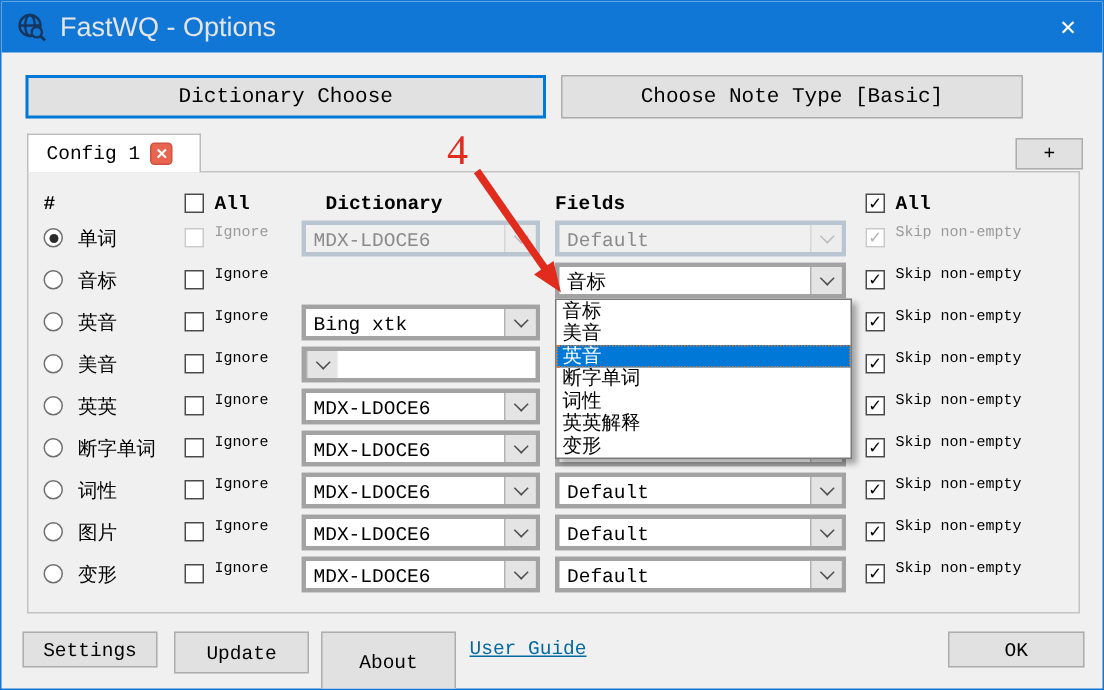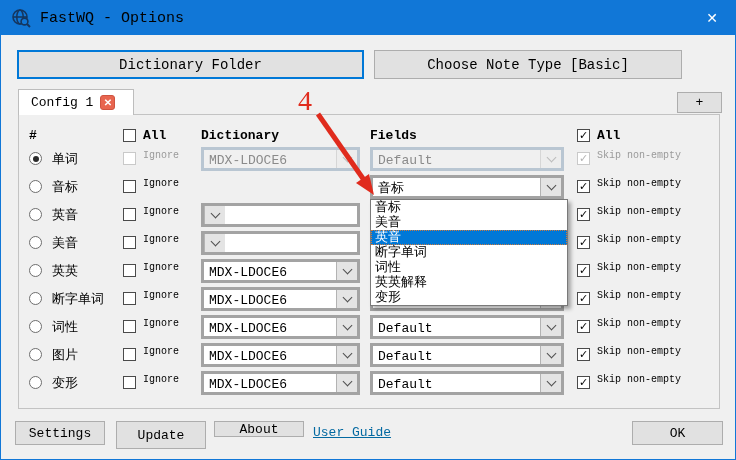--- a/index.html
+++ b/index.html
@@ -6,35 +6,35 @@
   html,body { width:736px; height:460px; }
   body { font-family: "Liberation Mono", "DejaVu Sans Mono", monospace; }
 
   .window { position:relative; width:736px; height:460px; background:#f0f0f0;
             border:1px solid #1177d7; overflow:hidden; }
 
   
   .titlebar { position:absolute; left:0; top:0; width:100%; height:34px;
               background:#1177d7; display:flex; align-items:center; }
   .titleicon { width:20px; height:20px; margin:0 9px 0 10px; }
-  .titletext { color:#000000; font-family:Liberation Mono, monospace; font-size:15px; }
+  .titletext { color:#e5e5e5; font-family:Liberation Sans, sans-serif; font-size:18px; }
   .closebtn { position:absolute; right:0; top:0; width:46px; height:34px;
               display:flex; align-items:center; justify-content:center;
               color:#fff; font-family:"Liberation Sans",sans-serif; font-size:14px; }
 
   
   .btn { position:absolute; background:#e1e1e1; border:1px solid #adadad;
          display:flex; align-items:center; justify-content:center;
          font-size:14px; color:#000; cursor:default; }
   .btn-dictfolder { left:16px; top:49px; width:347px; height:29px; border:2px solid #0078d7; }
   .btn-notetype  { left:373px; top:49px; width:308px; height:29px; }
   .btn-plus      { left:676px; top:91px; width:45px; height:21px; font-size:13px; }
   .btn-settings  { left:14px;  top:420px; width:90px; height:24px; font-size:13px; }
   .btn-update    { left:115px; top:420px; width:90px; height:28px; font-size:13px; }
-  .btn-about     { left:213px; top:420px; width:90px; height:16px; font-size:13px; }
+  .btn-about     { left:213px; top:420px; width:90px; height:40px; font-size:13px; }
   .btn-ok        { left:631px; top:420px; width:91px; height:24px; font-size:13px; }
   .link { position:absolute; left:312px; top:424px; font-size:13px; color:#0369a1;
           text-decoration:underline; }
 
   
   .tab { position:absolute; left:17px; top:88px; width:116px; height:26px;
          background:#fff; border:1px solid #bdbdbd; border-bottom:none; z-index:2;
          display:flex; align-items:center; padding-left:12px; font-size:13px; gap:7px; }
   .tabclose { width:15px; height:15px; background:#e8654f; border:1px solid #cf5340;
               border-radius:3px; color:#fff; font-size:10px; font-weight:bold;
@@ -102,35 +102,35 @@
         <ellipse cx="9" cy="9" rx="3.2" ry="7"></ellipse>
         <line x1="2" y1="9" x2="16" y2="9"></line>
       </g>
       <circle cx="13.5" cy="13.5" r="3.4" fill="#1177d7" stroke="#15365f" stroke-width="1.6"></circle>
       <line x1="16" y1="16" x2="19" y2="19" stroke="#15365f" stroke-width="2"></line>
     </svg>
     <span class="titletext">FastWQ - Options</span>
     <span class="closebtn">✕</span>
   </div>
 
-  <div class="btn btn-dictfolder">Dictionary Folder</div>
+  <div class="btn btn-dictfolder">Dictionary Choose</div>
   <div class="btn btn-notetype">Choose Note Type [Basic]</div>
 
   <div class="tab">
     <span>Config 1</span>
     <span class="tabclose">✕</span>
   </div>
   <div class="btn btn-plus">+</div>
 
   <div class="pane">
 
     <span class="hdr" style="left:10px;top:13px">#</span>
     <span class="cb" style="left:104px;top:14px"></span>
     <span class="hdr" style="left:124px;top:13px">All</span>
-    <span class="hdr" style="left:182px;top:13px">Dictionary</span>
+    <span class="hdr" style="left:198px;top:13px">Dictionary</span>
     <span class="hdr" style="left:351px;top:13px">Fields</span>
     <span class="cb chk" style="left:558px;top:14px"></span>
     <span class="hdr" style="left:578px;top:13px">All</span>
 
     <div class="row" style="top:32px">
       <span class="radio sel"></span>
       <span class="rlabel">单词</span>
       <span class="cb dis" style="left:104px;top:5px"></span>
       <span class="cblabel dim" style="left:124px;top:3px">Ignore</span>
       <div class="combo c-dict dis">
@@ -163,20 +163,21 @@
       <span class="cb chk" style="left:558px;top:5px"></span>
       <span class="cblabel" style="left:578px;top:3px">Skip non-empty</span>
     </div>
 
     <div class="row" style="top:88px">
       <span class="radio"></span>
       <span class="rlabel">英音</span>
       <span class="cb" style="left:104px;top:5px"></span>
       <span class="cblabel" style="left:124px;top:3px">Ignore</span>
       <div class="combo c-dict">
+          <span class="cval">Bing xtk</span>
           <span class="carr">
             <span class="chev"></span>
           </span>
         </div>
       <div class="combo c-field">
           <span class="cval"></span>
           <span class="carr">
             <span class="chev"></span>
           </span>
         </div>

